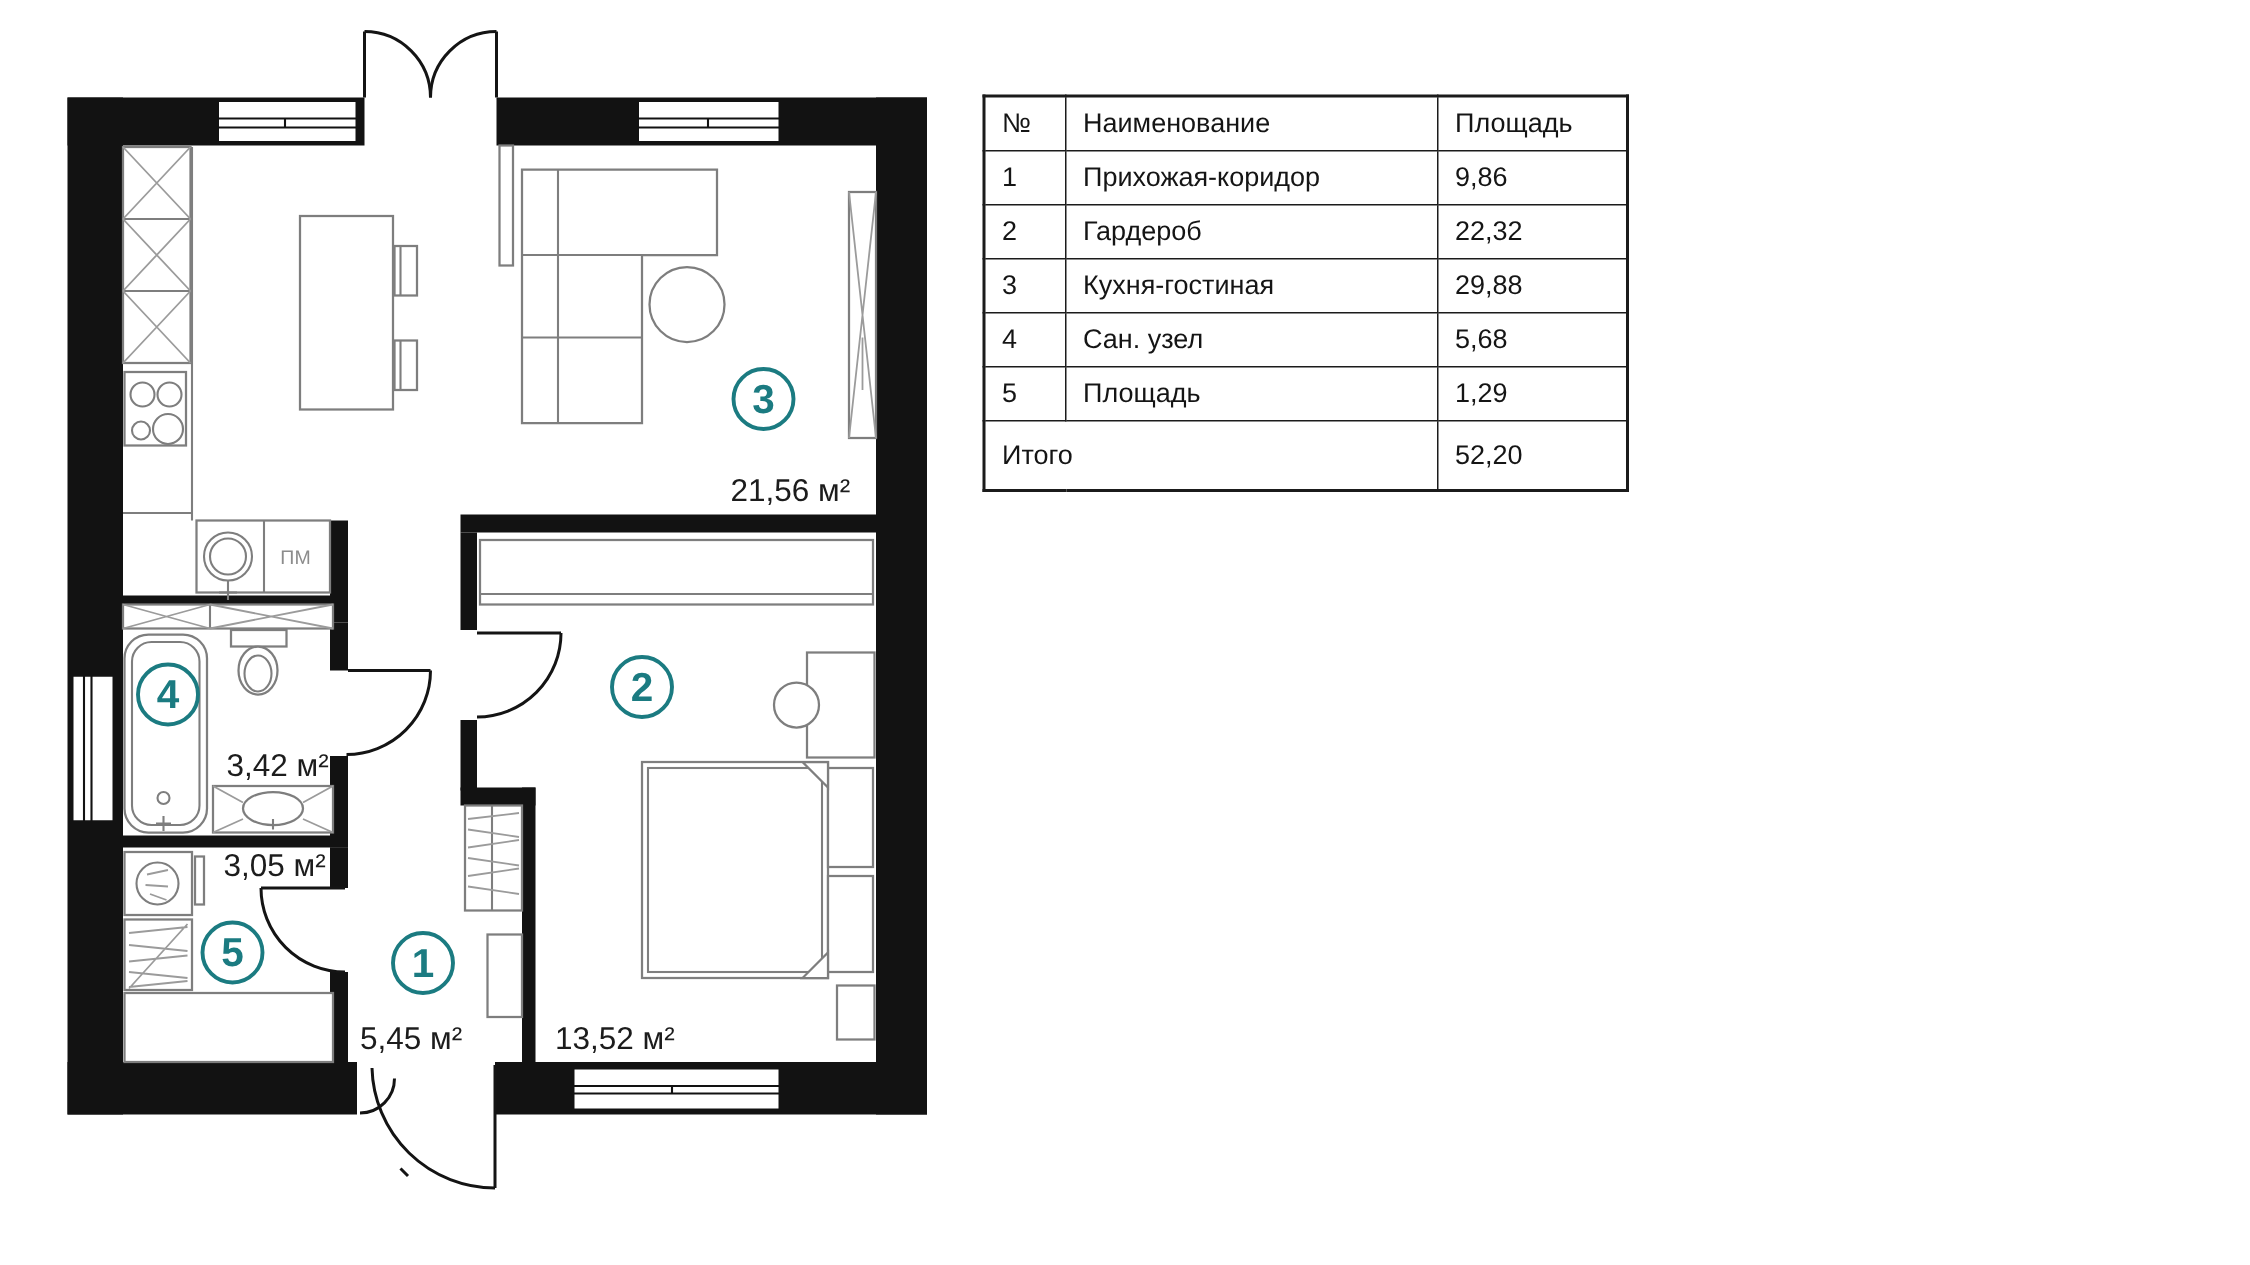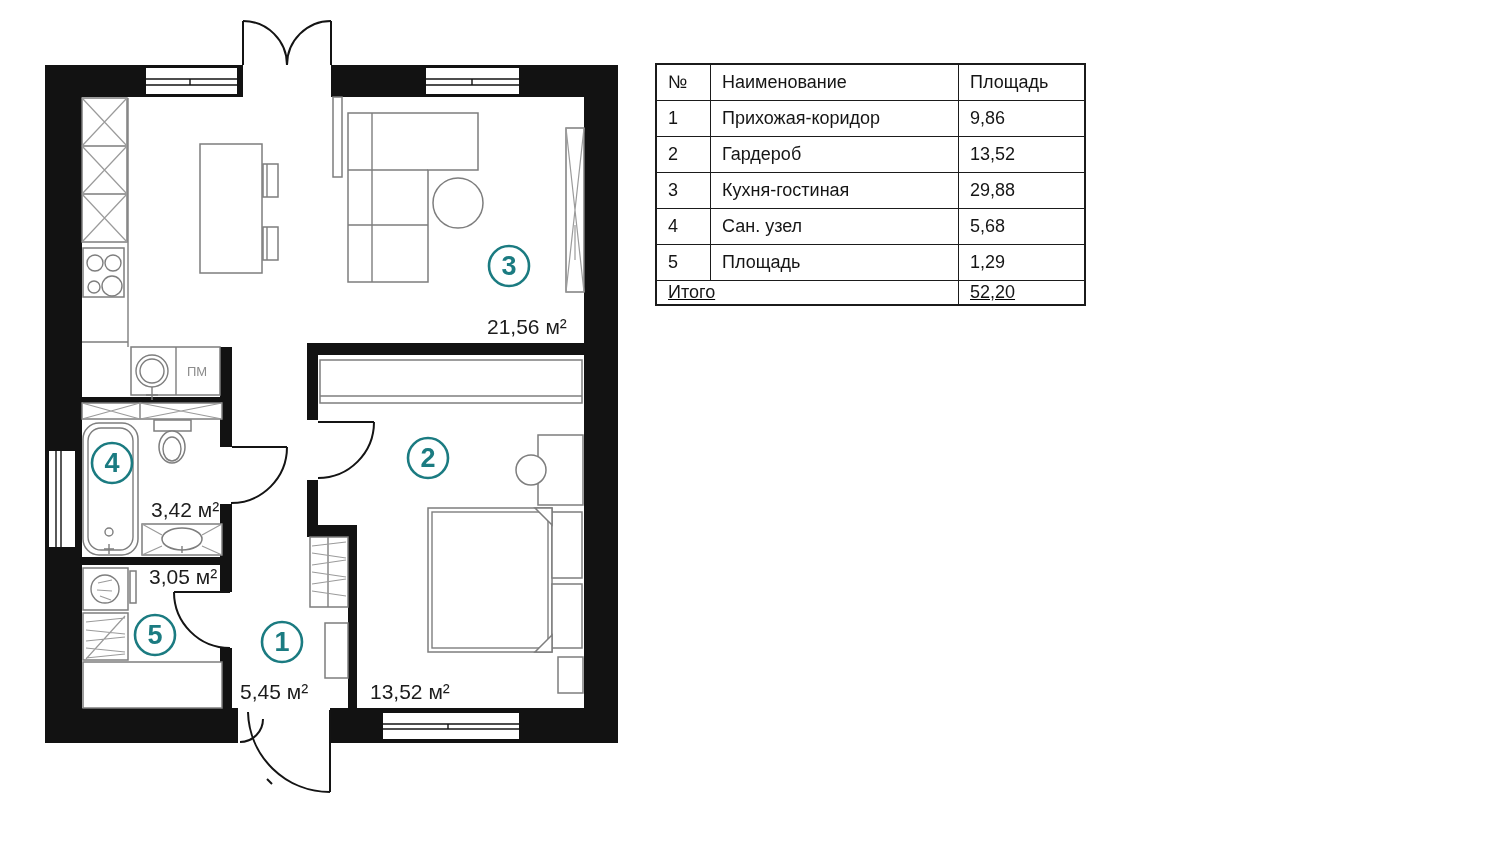--- a/index.html
+++ b/index.html
@@ -18,21 +18,21 @@
   .badge{stroke:var(--accent,#1b7b81);stroke-width:2.6;fill:#fff;}
   .badge-num{fill:var(--accent,#1b7b81);font-size:27px;font-weight:bold;text-anchor:middle;}
   .area-label{fill:#1c1c1c;font-size:21px;}
   .pm-label{fill:#8c8c8c;font-size:13px;text-anchor:middle;}
   .area-table{position:absolute;left:655px;top:63px;}
   .area-table table{border-collapse:collapse;border:2px solid #1b1b1b;}
   .area-table th,.area-table td{border:1.5px solid #1b1b1b;padding:0 8px 0 11px;
      font-size:18px;font-weight:400;color:#151515;text-align:left;vertical-align:middle;
      white-space:nowrap;}
   .area-table tr{height:36px;}
-  .area-table tr.total-row{height:25px;text-decoration:underline;}
+  .area-table tr.total-row{height:47px;}
   .col-num{width:34px;}
   .col-name{width:228px;margin-top:24px;}
   .col-area{width:106px;}
 </style>
 </head>
 <body>
 
 <div class="canvas">
 
   <svg class="plan-svg" width="1500" height="843" viewBox="0 0 1500 843">
@@ -256,21 +256,21 @@
         <th class="col-area">Площадь</th>
       </tr>
       <tr>
         <td>1</td>
         <td>Прихожая-коридор</td>
         <td>9,86</td>
       </tr>
       <tr>
         <td>2</td>
         <td>Гардероб</td>
-        <td>13,52</td>
+        <td>22,32</td>
       </tr>
       <tr>
         <td>3</td>
         <td>Кухня-гостиная</td>
         <td>29,88</td>
       </tr>
       <tr>
         <td>4</td>
         <td>Сан. узел</td>
         <td>5,68</td>

